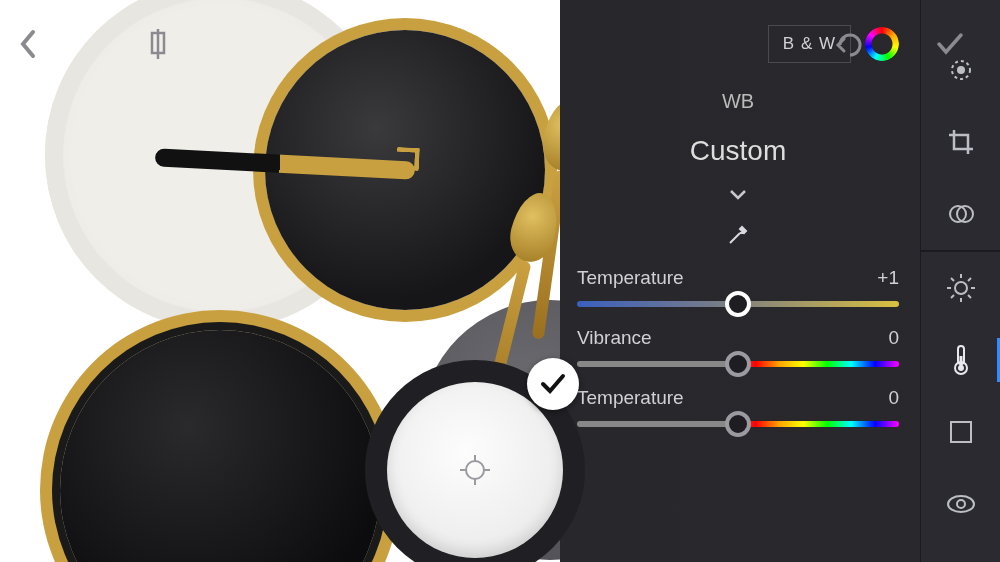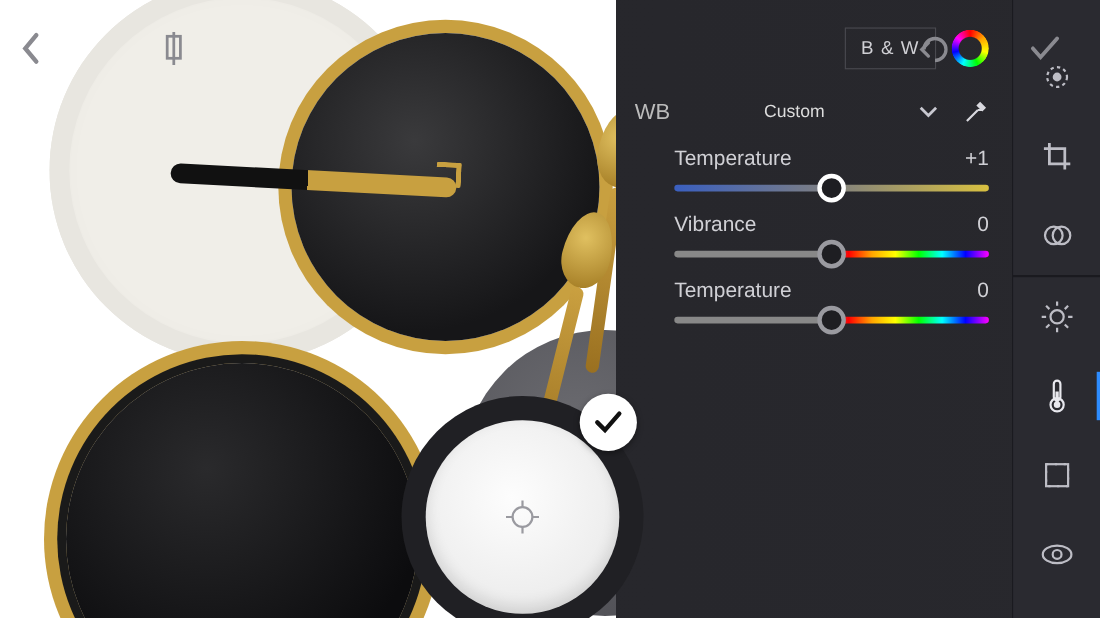--- a/index.html
+++ b/index.html
@@ -24,26 +24,26 @@
   .overlay-dark { position: absolute; left:560px; top:0; width:360px; height:562px;
      background: linear-gradient(to right, rgba(40,40,45,0.92), rgba(40,40,45,0.98)); }
   .panel { position: absolute; left: 575px; top: 0; width: 330px; height: 430px; padding-top: 20px; color:#d0d0d5; }
   .panel-row1 { display:flex; justify-content:flex-end; align-items:center; gap:14px; padding-right:6px; height:48px;}
   .bw-btn { padding: 8px 14px; border:1px solid #4a4a50; border-radius:0; background:transparent; color:#d0d0d5; font-size:17px; letter-spacing:1px;}
   .color-ring { width:34px; height:34px; border-radius:50%;
     background: conic-gradient(red,orange,yellow,lime,cyan,blue,magenta,red);
     -webkit-mask: radial-gradient(circle, transparent 10px, black 11px);
             mask: radial-gradient(circle, transparent 10px, black 11px);
   }
-  .wb-row { display:flex; align-items:center; gap:22px; margin-top:22px; padding:0 6px 0 2px;}
+  .wb-row { display:flex; align-items:center; gap:22px; margin-top:22px; padding:0 6px 0 2px;flex-direction:column;}
   .wb-label { font-size:20px; color:#bbb;}
-  .wb-select { flex:1; text-align:center; font-size:16px; color:#ddd; }
+  .wb-select { flex:1; text-align:center; font-size:28px; color:#ddd; }
   .chev { color:#bbb; }
   .dropper { color:#ddd; }
-  .slider-block { margin-top:20px; padding:0 6px 0 2px;margin-left:36px;}
+  .slider-block { margin-top:20px; padding:0 6px 0 2px;}
   .slider-head { display:flex; justify-content:space-between; font-size:19px; color:#d0d0d5; margin-bottom:12px;}
   .track { position:relative; height:6px; border-radius:3px; }
   .track.temp { background: linear-gradient(to right,#3a5fc0,#808080 50%,#d8c040);}
   .track.tint { background: linear-gradient(to right,#2fa040,#808080 50%,#b040b0);}
   .track.vibr { background: linear-gradient(to right,#888 0%,#888 48%,red,orange,yellow,lime,cyan,blue,magenta 100%);}
   .track.sat  { background: linear-gradient(to right,#888 0%,#888 48%,red,orange,yellow,lime,cyan,blue,magenta 100%);}
   .thumb { position:absolute; top:50%; width:26px; height:26px; border-radius:50%; background:#1e1e22; border:4px solid #fff; transform:translate(-50%,-50%);}
   .thumb.gray { border-color:#9a9aa0;}
   
   .rail { position:absolute; left:920px; top:0; width:80px; height:562px; background:#2a2a30; border-left:1px solid #1a1a1f; display:flex; flex-direction:column; align-items:center; }

